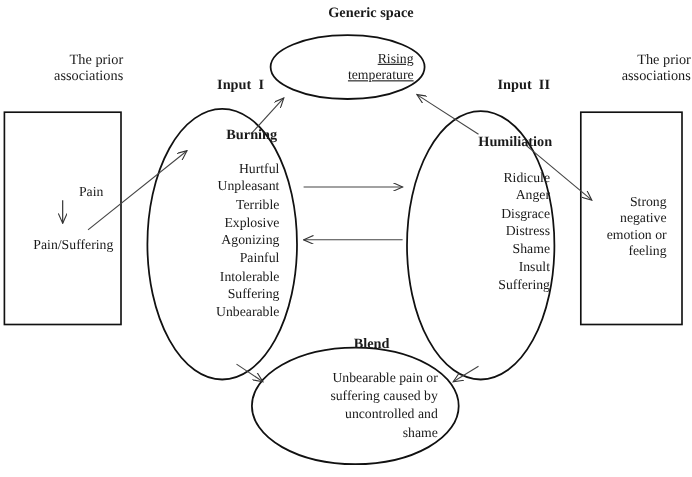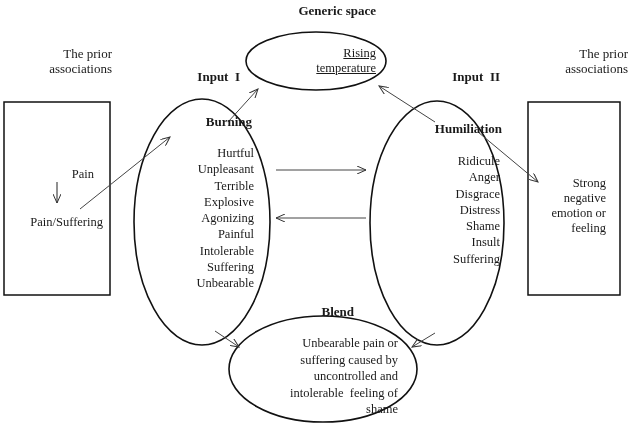--- a/index.html
+++ b/index.html
@@ -87,15 +87,14 @@
   <div>Shame</div>
   <div>Insult</div>
   <div>Suffering</div>
 </div>
 
 <div class="t b" style="left:280px; top:288px; width:74px;margin-top:16px;">Blend</div>
 <div class="t" style="left:248px; top:335px; width:150px; line-height:16.5px;">
   <div>Unbearable pain or</div>
   <div>suffering caused by</div>
   <div>uncontrolled and</div>
-  <div style="white-space:pre;">intolerable  feeling of</div>
   <div>shame</div>
 </div>
 
 </body></html>

